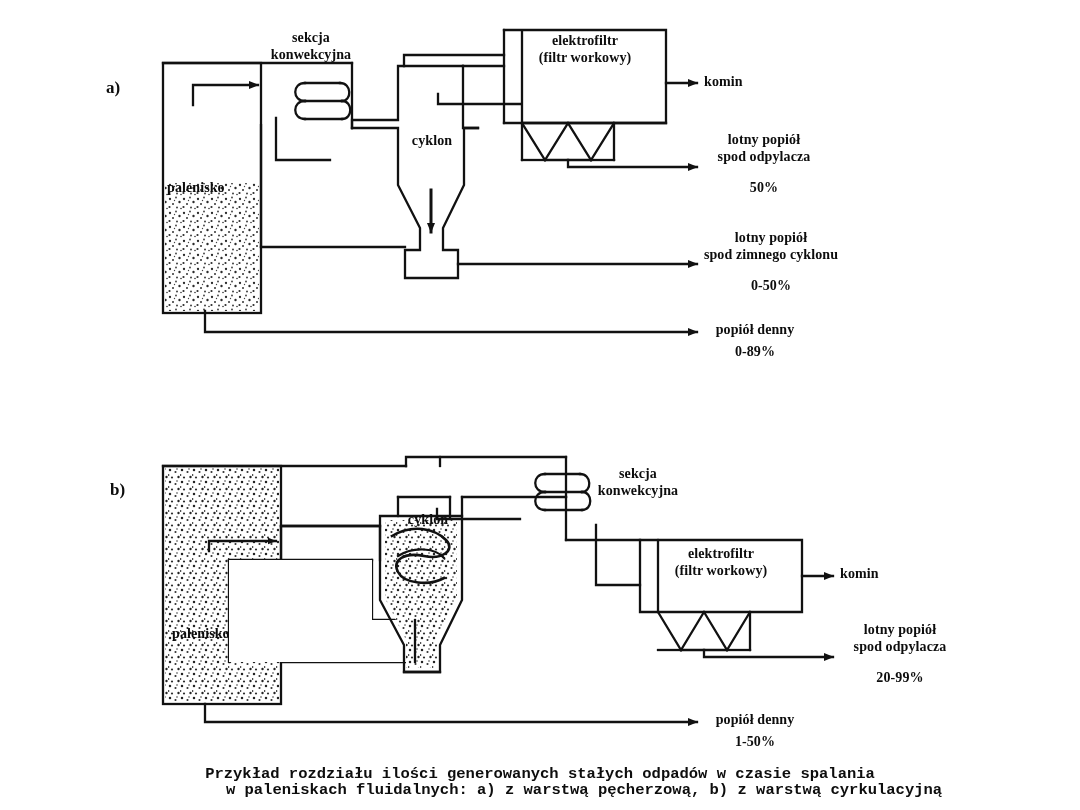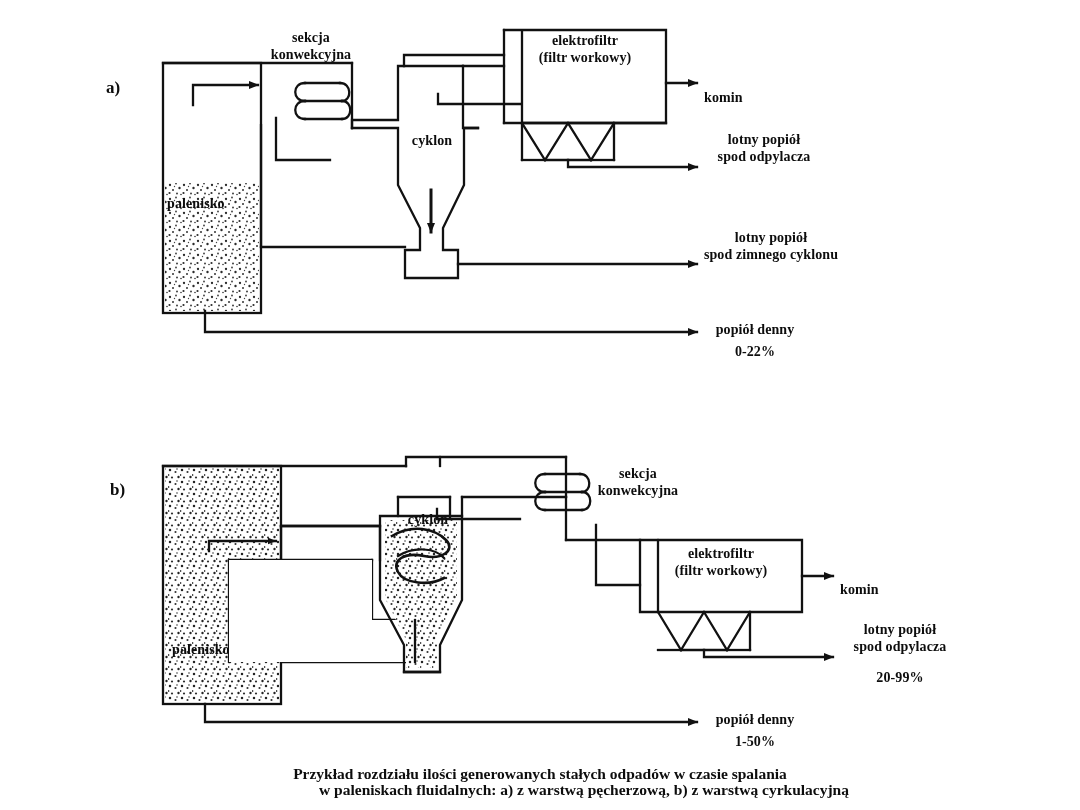--- a/index.html
+++ b/index.html
@@ -31,31 +31,31 @@
     position: absolute;
     font-family: "Liberation Serif", serif;
     font-size: 14px;
     font-weight: 700;
     color: #0d0d0d;
     line-height: 1.18;
     white-space: pre;
     letter-spacing: 0.1px;
   }
   .lbl.center { text-align: center; }
-  .lbl.left { text-align: left; margin-top: 16px; }
+  .lbl.left { text-align: left; }
   .panel-letter {
     font-size: 17px;
     font-weight: 700;
   }
   .caption {
     position: absolute;
     left: 0;
     width: 1080px;
     text-align: center;
-    font-family: Liberation Serif, serif;
+    font-family: Liberation Mono, monospace;
     font-size: 15.5px;
     font-weight: 700;
     color: #0d0d0d;
     line-height: 1.35;
     white-space: pre-line;
   }
 </style>
 </head>
 <body>
 
@@ -222,26 +222,28 @@
 (filtr workowy)</div>
 
   <div class="lbl center" style="left:378px; top:133px; width:108px;">cyklon</div>
 
   <div class="lbl left" style="left:167px; top:180px;">palenisko</div>
 
   <div class="lbl left" style="left:704px; top:74px;">komin</div>
 
   <div class="lbl center" style="left:657px; top:132px; width:214px;">lotny popiół
 spod odpylacza</div>
+  <div class="lbl center" style="left:657px; top:180px; width:214px;">50%</div>
 
   <div class="lbl center" style="left:637px; top:230px; width:268px;">lotny popiół
 spod zimnego cyklonu</div>
+  <div class="lbl center" style="left:637px; top:278px; width:268px;">0-50%</div>
 
   <div class="lbl center" style="left:648px; top:322px; width:214px;">popiół denny</div>
-  <div class="lbl center" style="left:648px; top:344px; width:214px;">0-22%</div>
+  <div class="lbl center" style="left:648px; top:344px; width:214px;">0-89%</div>
 
   <div class="lbl panel-letter" style="left:110px; top:480px;">b)</div>
 
   <div class="lbl center" style="left:556px; top:466px; width:164px;">sekcja
 konwekcyjna</div>
 
   <div class="lbl center" style="left:631px; top:546px; width:180px;">elektrofiltr
 (filtr workowy)</div>
 
   <div class="lbl center" style="left:376px; top:512px; width:104px;">cyklon</div>

